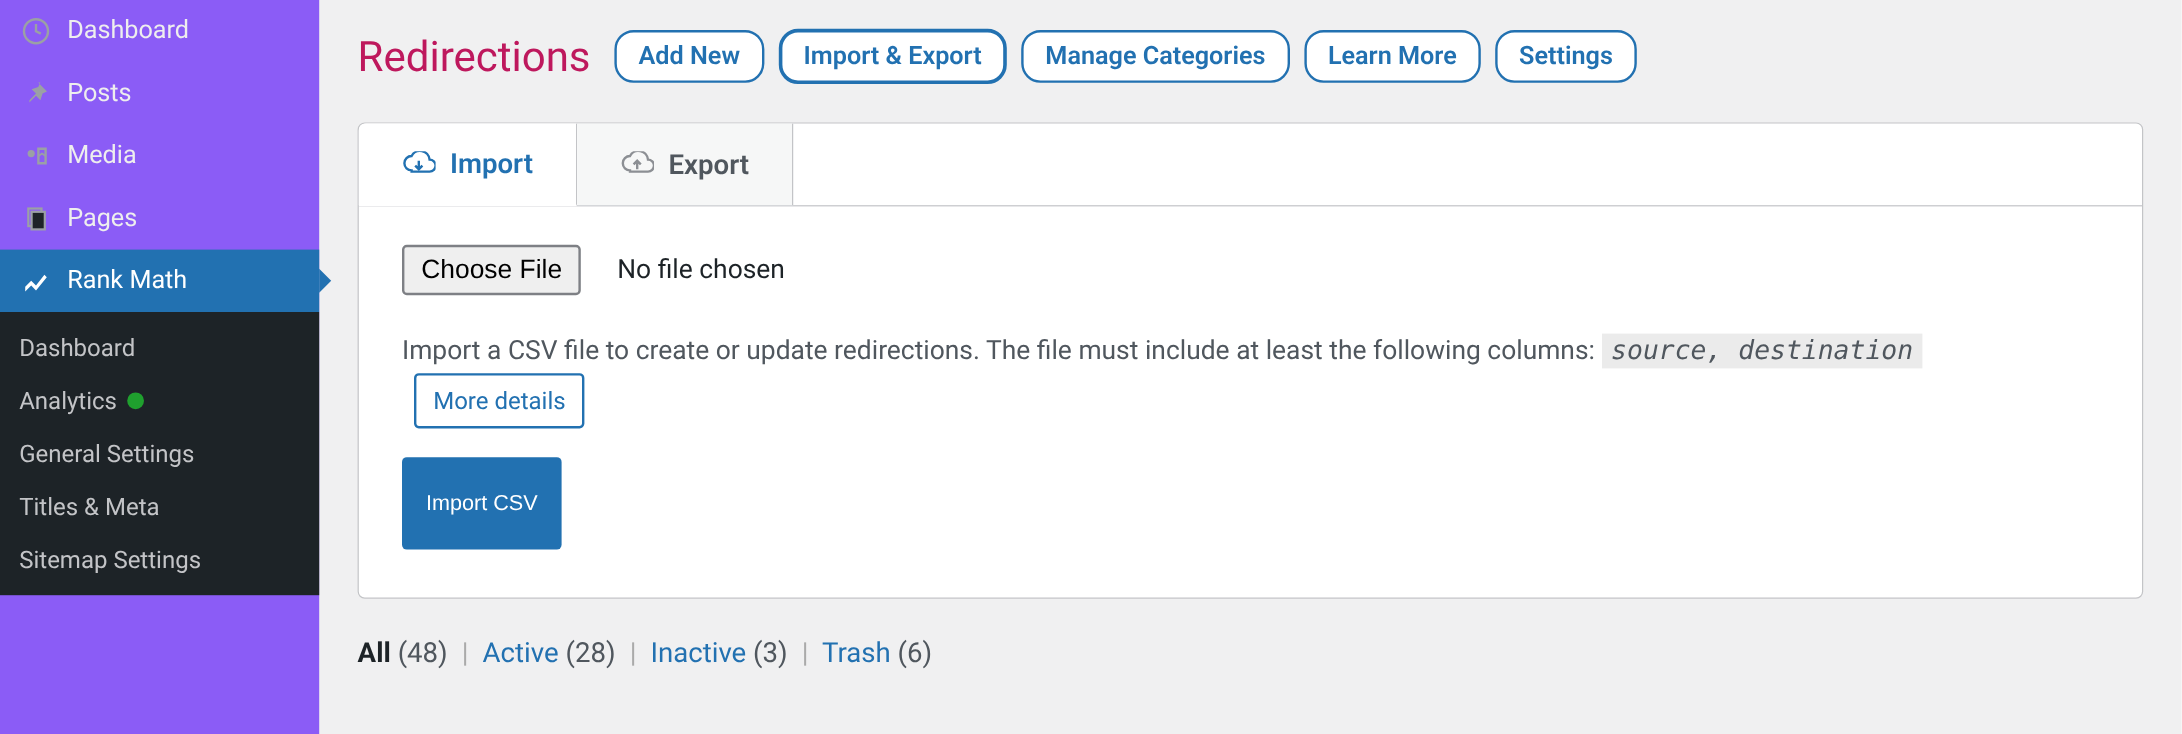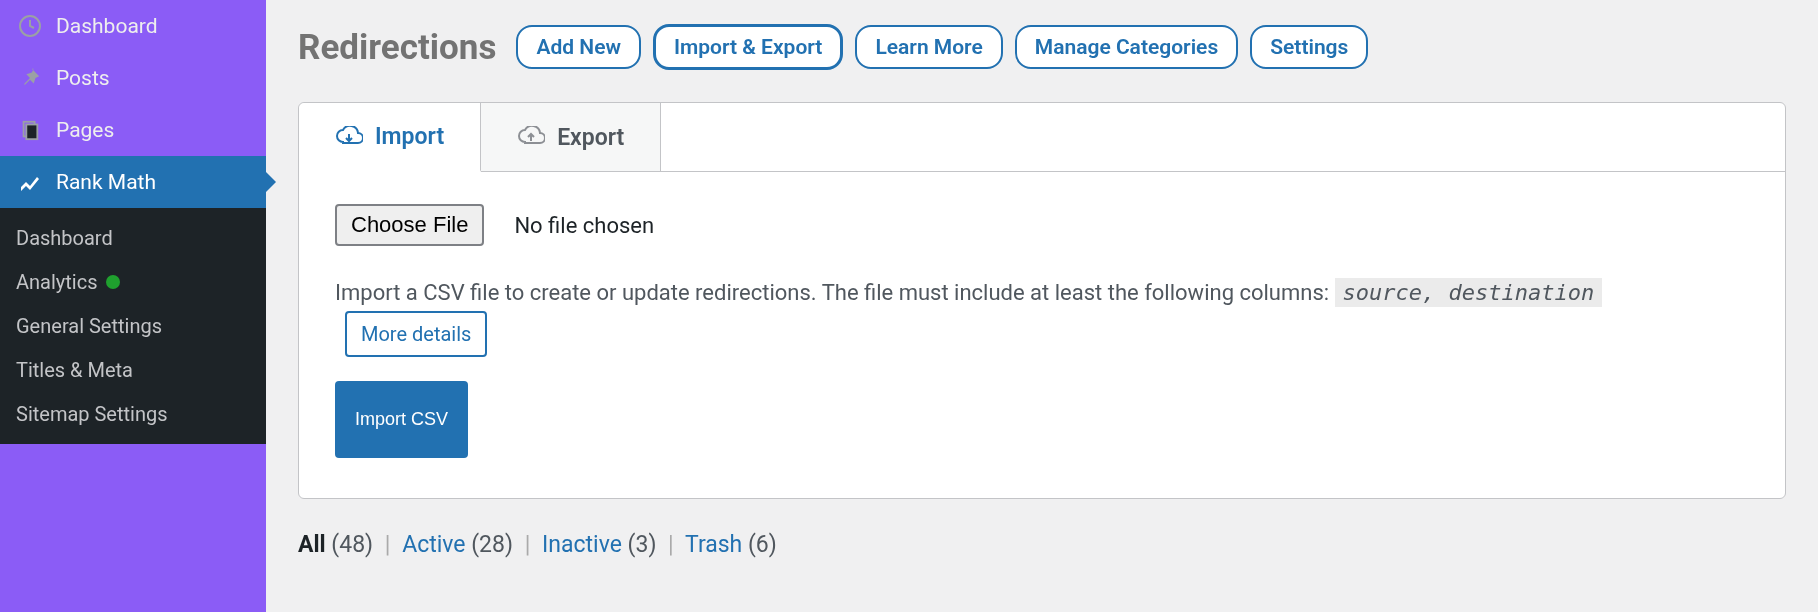--- a/index.html
+++ b/index.html
@@ -13,21 +13,21 @@
     .menu-item.current { background: #2271b1; color: #fff; position: relative; }
     .menu-item.current .micon { color: #fff; }
     .menu-item.current::after { content: ""; position: absolute; right: -10px; top: 50%; transform: translateY(-50%); border-top: 10px solid transparent; border-bottom: 10px solid transparent; border-left: 10px solid #2271b1; }
     .submenu { background: #1d2327; padding: 8px 0; }
     .submenu-item { display: flex; align-items: center; padding: 10px 16px; color: #c3c4c7; font-size: 20px; cursor: pointer; }
     .submenu-item .dot { width: 14px; height: 14px; background: #1fa02e; border-radius: 50%; margin-left: 8px; }
 
     
     .main { flex: 1; padding: 24px 32px 0 32px; }
     .header { display: flex; align-items: center; gap: 12px; flex-wrap: wrap; margin-bottom: 32px; }
-    .page-title { font-size: 35px; font-weight: 700; color: #737373; margin-right: 8px; }
+    .page-title { font-size: 35px; font-weight: 400; color: #be185d; margin-right: 8px; }
     .hbtn { display: inline-block; border: 2px solid #2271b1; color: #2271b1; background: #fff; border-radius: 16px; padding: 8px 18px; font-size: 21px; cursor: pointer; font-weight: 600; }
     .hbtn.active { border: 3px solid #2271b1; }
 
     
     .panel { border: 1px solid #c3c4c7; border-radius: 6px; background: #fff; }
     .tabs { display: flex; border-bottom: 1px solid #c3c4c7; }
     .tab { display: flex; align-items: center; gap: 12px; padding: 20px 36px; border-right: 1px solid #c3c4c7; cursor: pointer; font-size: 23px; font-weight: 600; color: #50575e; background: #f6f7f7; border-top-left-radius: 6px; }
     .tab.active { background: #fff; color: #2271b1; border-bottom: 2px solid #fff; margin-bottom: -1px; }
     .tab.active .ticon { color: #2271b1; }
     .tab .ticon { color: #8c8f94; display: flex; }
@@ -66,20 +66,30 @@
     <div class="menu-item">
       <span class="micon">
         <svg width="22" height="22" viewBox="0 0 24 24" fill="currentColor">
             <path d="M14 2l8 8-4 2-2 6-4-4-6 6v-2l6-6-4-4 6-2 2-4z"></path>
           </svg>
       </span>
       <span>Posts</span>
     </div>
     <div class="menu-item">
       <span class="micon">
+        <svg width="24" height="24" viewBox="0 0 24 24" fill="currentColor">
+            <circle cx="8" cy="10" r="3"></circle>
+            <path d="M14 6h6v12h-6z" fill="none" stroke="currentColor" stroke-width="2"></path>
+            <path d="M14 12l3-2 3 2" fill="none" stroke="currentColor" stroke-width="1.5"></path>
+          </svg>
+      </span>
+      <span>Media</span>
+    </div>
+    <div class="menu-item">
+      <span class="micon">
         <svg width="22" height="22" viewBox="0 0 24 24" fill="none" stroke="currentColor" stroke-width="2">
             <rect x="5" y="3" width="12" height="16"></rect>
             <rect x="8" y="6" width="12" height="16" fill="#1d2327"></rect>
           </svg>
       </span>
       <span>Pages</span>
     </div>
     <div class="menu-item current">
       <span class="micon">
         <svg width="24" height="24" viewBox="0 0 24 24" fill="currentColor">
@@ -106,22 +116,22 @@
           <span>Sitemap Settings</span>
         </div>
     </div>
   </div>
 
   <div class="main">
     <div class="header">
       <h1 class="page-title">Redirections</h1>
       <span class="hbtn">Add New</span>
       <span class="hbtn active">Import &amp; Export</span>
+      <span class="hbtn">Manage Categories</span>
       <span class="hbtn">Learn More</span>
-      <span class="hbtn">Manage Categories</span>
       <span class="hbtn">Settings</span>
     </div>
 
     <div class="panel">
       <div class="tabs">
         <div class="tab active">
           <span class="ticon">
             <svg width="28" height="22" viewBox="0 0 28 22" fill="none" stroke="currentColor" stroke-width="2">
                 <path d="M8 16a6 6 0 010-12 8 8 0 0115 3 5 5 0 010 10H8z"></path>
                 <path d="M14 8v7m-3-3l3 3 3-3"></path>

